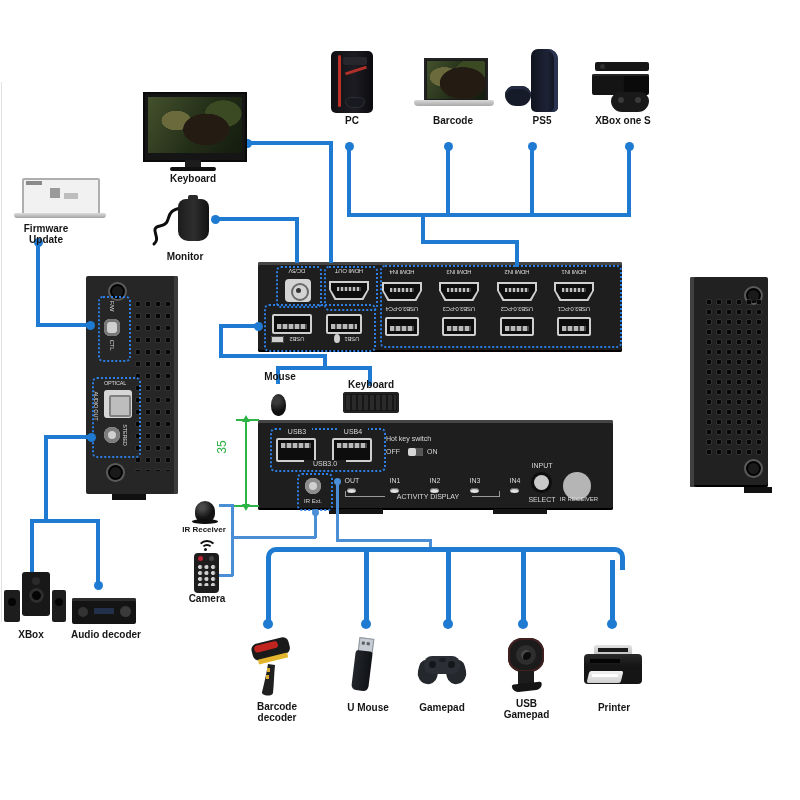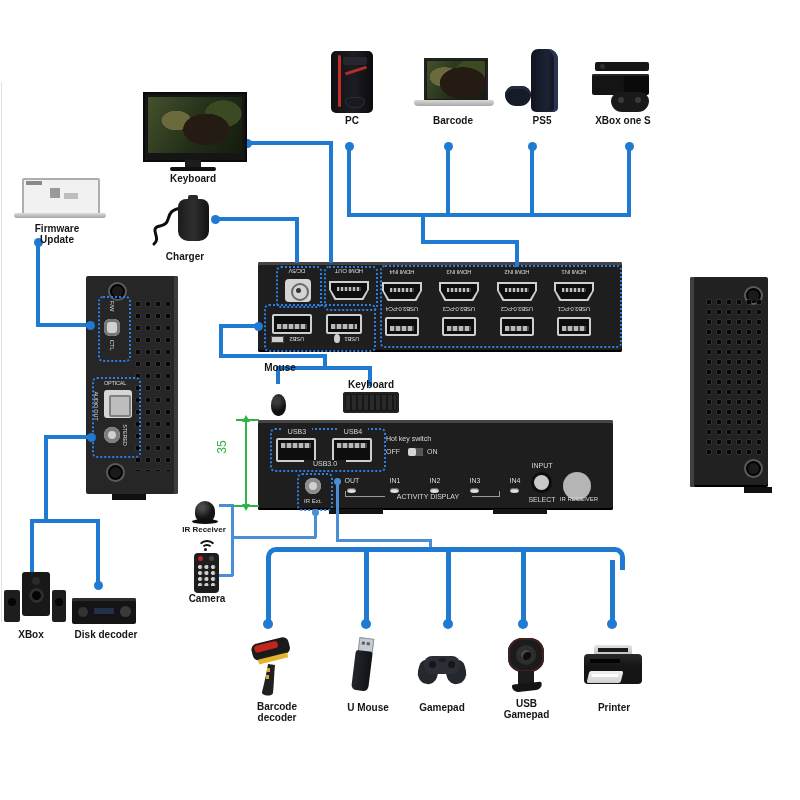--- a/index.html
+++ b/index.html
@@ -277,31 +277,31 @@
     <div class="abs" style="left:24px;top:5px;width:6px;height:6px;border-radius:50%;background:#3a3a3a;"></div>
   </div>
   <div class="lbl" style="left:592px;top:116px;width:62px;">XBox one S</div>
 
   <svg class="abs" style="left:150px;top:200px;" width="34" height="48" viewBox="0 0 34 48">
     <path d="M32,8 C12,10 24,24 10,26 C-2,28 12,38 4,44" fill="none" stroke="#0d0d0d" stroke-width="3" stroke-linecap="round"></path>
   </svg>
   <div class="abs" style="left:178px;top:199px;width:31px;height:42px;background:linear-gradient(90deg,#1c1c1c,#2e2e2e 50%,#121212);border-radius:8px 8px 10px 10px;">
     <div class="abs" style="left:10px;top:-4px;width:10px;height:6px;background:#2a2a2a;border-radius:2px;"></div>
   </div>
-  <div class="lbl" style="left:158px;top:252px;width:54px;">Charger</div>
+  <div class="lbl" style="left:158px;top:252px;width:54px;">Monitor</div>
 
   <div class="abs" style="left:22px;top:178px;width:74px;height:33px;background:#f1f1f1;border:2px solid #aeaeae;border-radius:2px;">
     <div class="abs" style="left:26px;top:8px;width:10px;height:10px;background:#9a9a9a;"></div>
     <div class="abs" style="left:40px;top:13px;width:14px;height:6px;background:#bdbdbd;"></div>
     <div class="abs" style="left:2px;top:1px;width:16px;height:4px;background:#8a8a8a;"></div>
   </div>
   <div class="abs" style="left:14px;top:213px;width:92px;height:5px;background:linear-gradient(#dcdcdc,#a5a5a5);border-radius:2px 2px 4px 4px;"></div>
-  <div class="lbl" style="left:17px;top:224px;width:80px;">Firmware Update</div>
-
-  <div class="lbl" style="left:250px;top:363px;width:60px;">Mouse</div>
+  <div class="lbl" style="left:6px;top:224px;width:80px;">Firmware Update</div>
+
+  <div class="lbl" style="left:250px;top:372px;width:60px;">Mouse</div>
   <div class="abs" style="left:271px;top:394px;width:15px;height:22px;background:radial-gradient(circle at 35% 30%,#3a3a3a 0 18%,#101010 60%);border-radius:50% 50% 46% 46%;"></div>
   <div class="lbl" style="left:341px;top:380px;width:60px;">Keyboard</div>
   <div class="abs" style="left:343px;top:392px;width:56px;height:21px;background:#161616;border-radius:3px;box-shadow:inset 0 0 0 2px #222;">
     <div class="abs" style="left:3px;top:3px;width:50px;height:15px;background:
       repeating-linear-gradient(90deg,#2d2d2d 0 4px,#161616 4px 6px),
       repeating-linear-gradient(0deg,#2d2d2d 0 3px,#161616 3px 5px);opacity:.9;"></div>
   </div>
 
   <div class="abs" style="left:4px;top:568px;width:62px;height:58px;">
     <div class="abs" style="left:18px;top:4px;width:28px;height:44px;background:#181818;border-radius:3px;"></div>
@@ -311,21 +311,21 @@
     <div class="abs" style="left:4px;top:30px;width:8px;height:8px;border-radius:50%;background:#050505;"></div>
     <div class="abs" style="left:48px;top:22px;width:14px;height:32px;background:#1d1d1d;border-radius:2px;"></div>
     <div class="abs" style="left:51px;top:30px;width:8px;height:8px;border-radius:50%;background:#050505;"></div>
   </div>
   <div class="lbl" style="left:0px;top:630px;width:62px;">XBox</div>
   <div class="abs" style="left:72px;top:598px;width:64px;height:26px;background:#141414;border-radius:2px;box-shadow:inset 0 3px 0 #2c2c2c;">
     <div class="abs" style="left:6px;top:9px;width:10px;height:10px;border-radius:50%;background:#333;"></div>
     <div class="abs" style="left:48px;top:8px;width:11px;height:11px;border-radius:50%;background:#3a3a3a;"></div>
     <div class="abs" style="left:22px;top:10px;width:20px;height:6px;background:#23304a;"></div>
   </div>
-  <div class="lbl" style="left:64px;top:630px;width:84px;">Disk decoder</div>
+  <div class="lbl" style="left:64px;top:630px;width:84px;">Audio decoder</div>
 
   <div class="abs" style="left:195px;top:501px;width:20px;height:21px;background:radial-gradient(circle at 35% 30%,#4a4a4a 0 12%,#141414 55%);border-radius:50% 50% 38% 38%;"></div>
   <div class="abs" style="left:192px;top:519px;width:26px;height:5px;background:#0f0f0f;border-radius:50%;"></div>
   <div class="lbl" style="left:173px;top:526px;width:62px;font-size:8px;">IR Receiver</div>
   <div class="abs" style="left:196px;top:539px;width:18px;height:12px;overflow:hidden;">
     <div class="abs" style="left:1px;top:1px;width:16px;height:16px;border:2px solid #111;border-radius:50%;border-color:#111 transparent transparent transparent;"></div>
     <div class="abs" style="left:5px;top:5px;width:8px;height:8px;border:2px solid #111;border-radius:50%;border-color:#111 transparent transparent transparent;"></div>
     <div class="abs" style="left:8px;top:9px;width:3px;height:3px;border-radius:50%;background:#111;"></div>
   </div>
   <div class="abs" style="left:194px;top:553px;width:25px;height:40px;background:#1d1d1d;border-radius:4px;">

